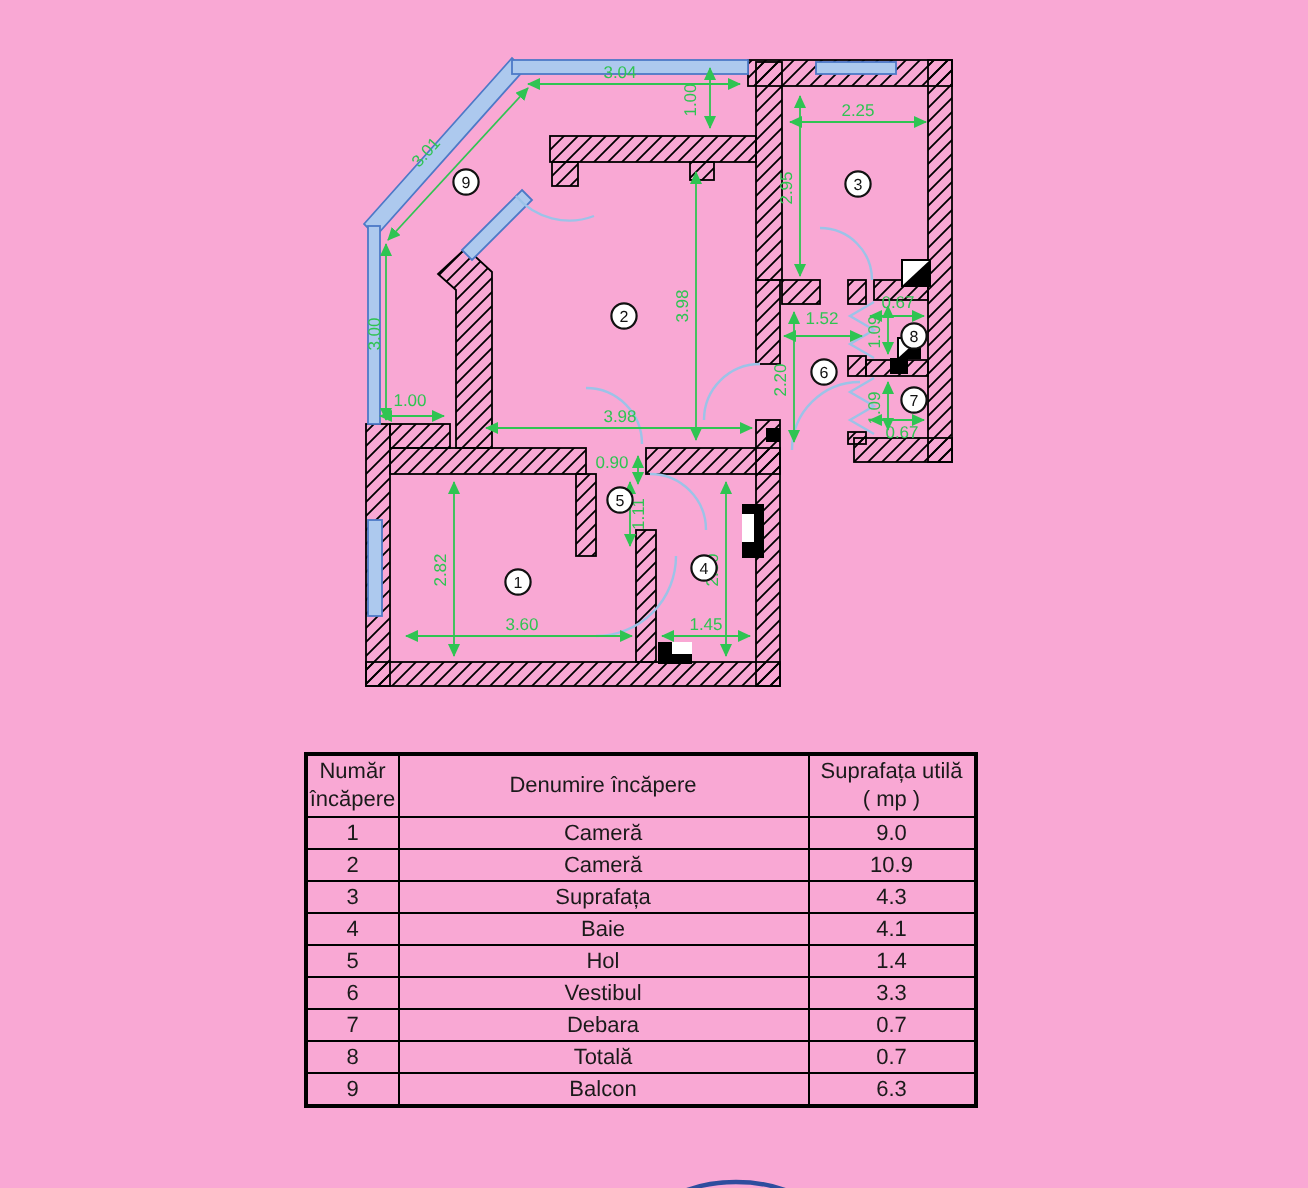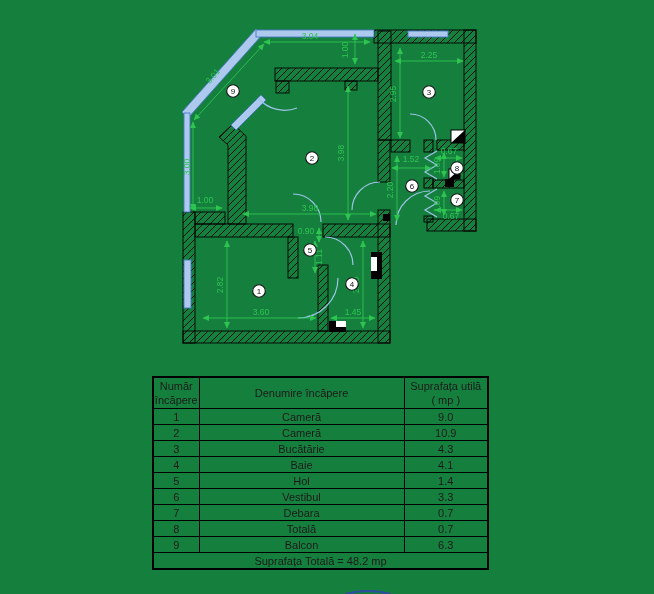--- a/index.html
+++ b/index.html
@@ -1,16 +1,16 @@
 <!DOCTYPE html>
 <html><head>
 <meta charset="utf-8">
 <style>
   html,body{margin:0;padding:0;background:#fff;}
-  .page{position:relative;width:654px;height:594px;background:#15803d;overflow:hidden;
+  .page{position:relative;width:654px;height:594px;background:#f9a8d4;overflow:hidden;
         font-family:"Liberation Sans", sans-serif;text-decoration:underline;}
   svg{position:absolute;left:0;top:0;}
   .table-wrap{position:absolute;left:152px;top:376px;width:403px;border-radius:22px;}
   table.area{border-collapse:collapse;width:335px;table-layout:fixed;
              font-family:"Liberation Sans", sans-serif;color:#1a1a1a;}
   table.area th, table.area td{border:1px solid #000;text-align:center;vertical-align:middle;
              font-size:11px;padding:0;line-height:14px;overflow:hidden;}
   table.area{border:2px solid #000;}
   table.area th{font-weight:normal;height:30px;white-space:pre-line;}
   table.area td{height:15px;}
@@ -185,21 +185,21 @@
             <td>Cameră</td>
             <td>9.0</td>
           </tr>
           <tr>
             <td>2</td>
             <td>Cameră</td>
             <td>10.9</td>
           </tr>
           <tr>
             <td>3</td>
-            <td>Bucătărie</td>
+            <td>Suprafața</td>
             <td>4.3</td>
           </tr>
           <tr>
             <td>4</td>
             <td>Baie</td>
             <td>4.1</td>
           </tr>
           <tr>
             <td>5</td>
             <td>Hol</td>
@@ -218,20 +218,17 @@
           <tr>
             <td>8</td>
             <td>Totală</td>
             <td>0.7</td>
           </tr>
           <tr>
             <td>9</td>
             <td>Balcon</td>
             <td>6.3</td>
           </tr>
-          <tr>
-            <td colspan="3">Suprafața Totală = 48.2 mp</td>
-          </tr>
         </tbody>
     </table>
   </div>
 
 </div>
 
 </body></html>

